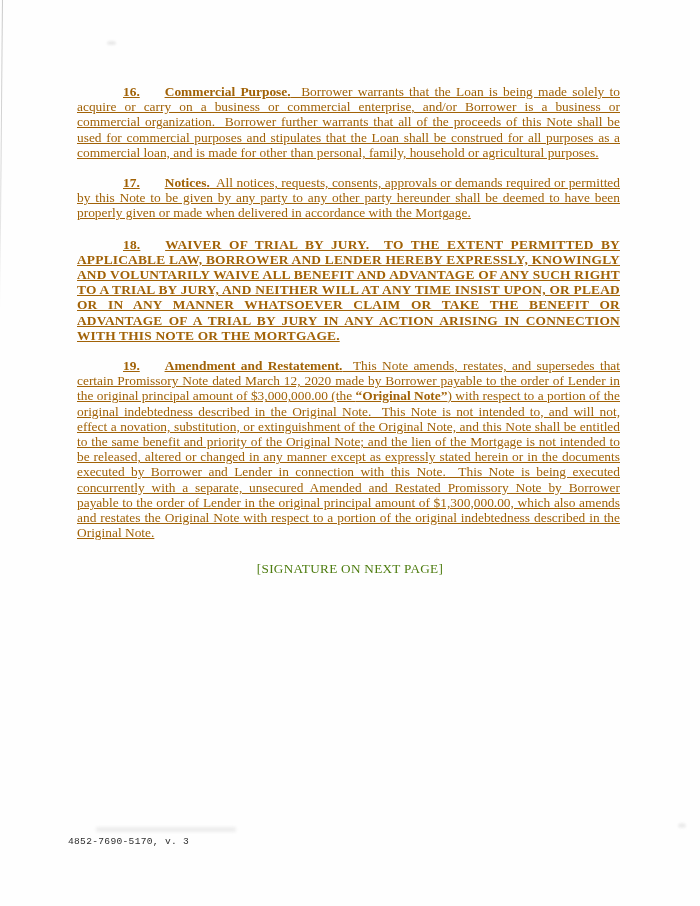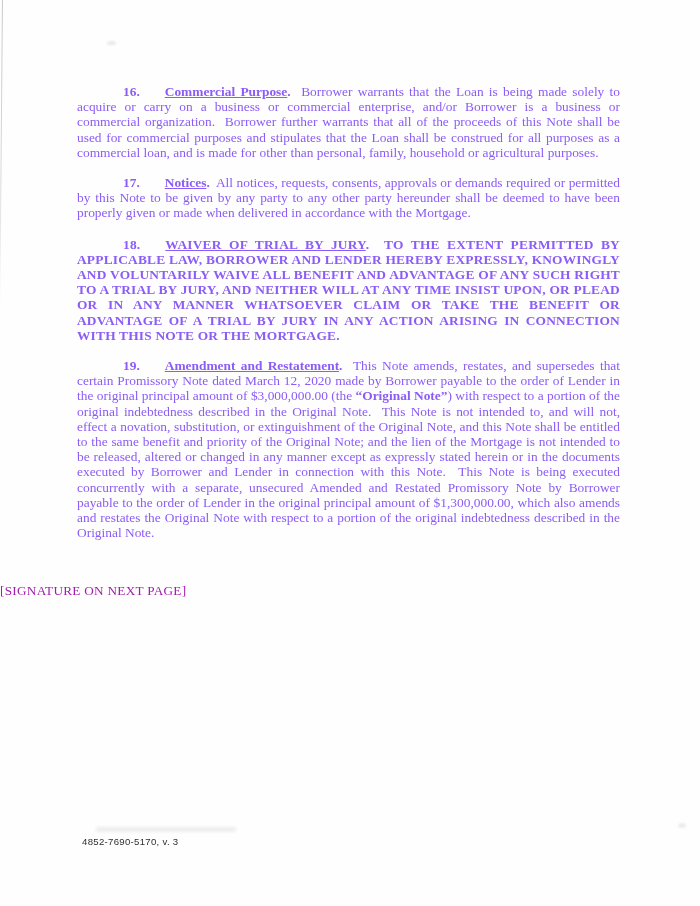--- a/index.html
+++ b/index.html
@@ -21,42 +21,44 @@
     top: 84px;
     left: 77px;
     width: 543px;
   }
   .para {
     font-size: 13.4px;
     line-height: 15.2px;
     text-align: justify;
     text-indent: 46px;
     margin-bottom: 15px;
-    color: #8b5cf6;
+    color: #a16207;
+    text-decoration: underline;
   }
   .para.bold { font-weight: 700; letter-spacing: 0.2px; margin-top: 16px; }
   .num { font-weight: 700; }
   .tab { display: inline-block; width: 25px; }
   .heading { font-weight: 700; text-decoration: underline; }
   .hperiod { font-weight: 700; }
   .bold-seg { font-weight: 700; }
   .signature-line {
     position: absolute;
-    top: 583px;
+    top: 561px;
     left: 0;
     width: 700px;
+    text-align: center;
     font-size: 13.2px;
     letter-spacing: 0.3px;
-    color: #a21caf;
+    color: #4d7c0f;
   }
   .footer-number {
     position: absolute;
     top: 836px;
-    left: 82px;
-    font-family: Liberation Sans, sans-serif;
+    left: 68px;
+    font-family: Liberation Mono, monospace;
     font-size: 9.6px;
     letter-spacing: 0.3px;
     color: #2e2e2e;
   }
   
   .scan-edge-line {
     position: absolute;
     top: -4px;
     left: 2px;
     width: 1.4px;

